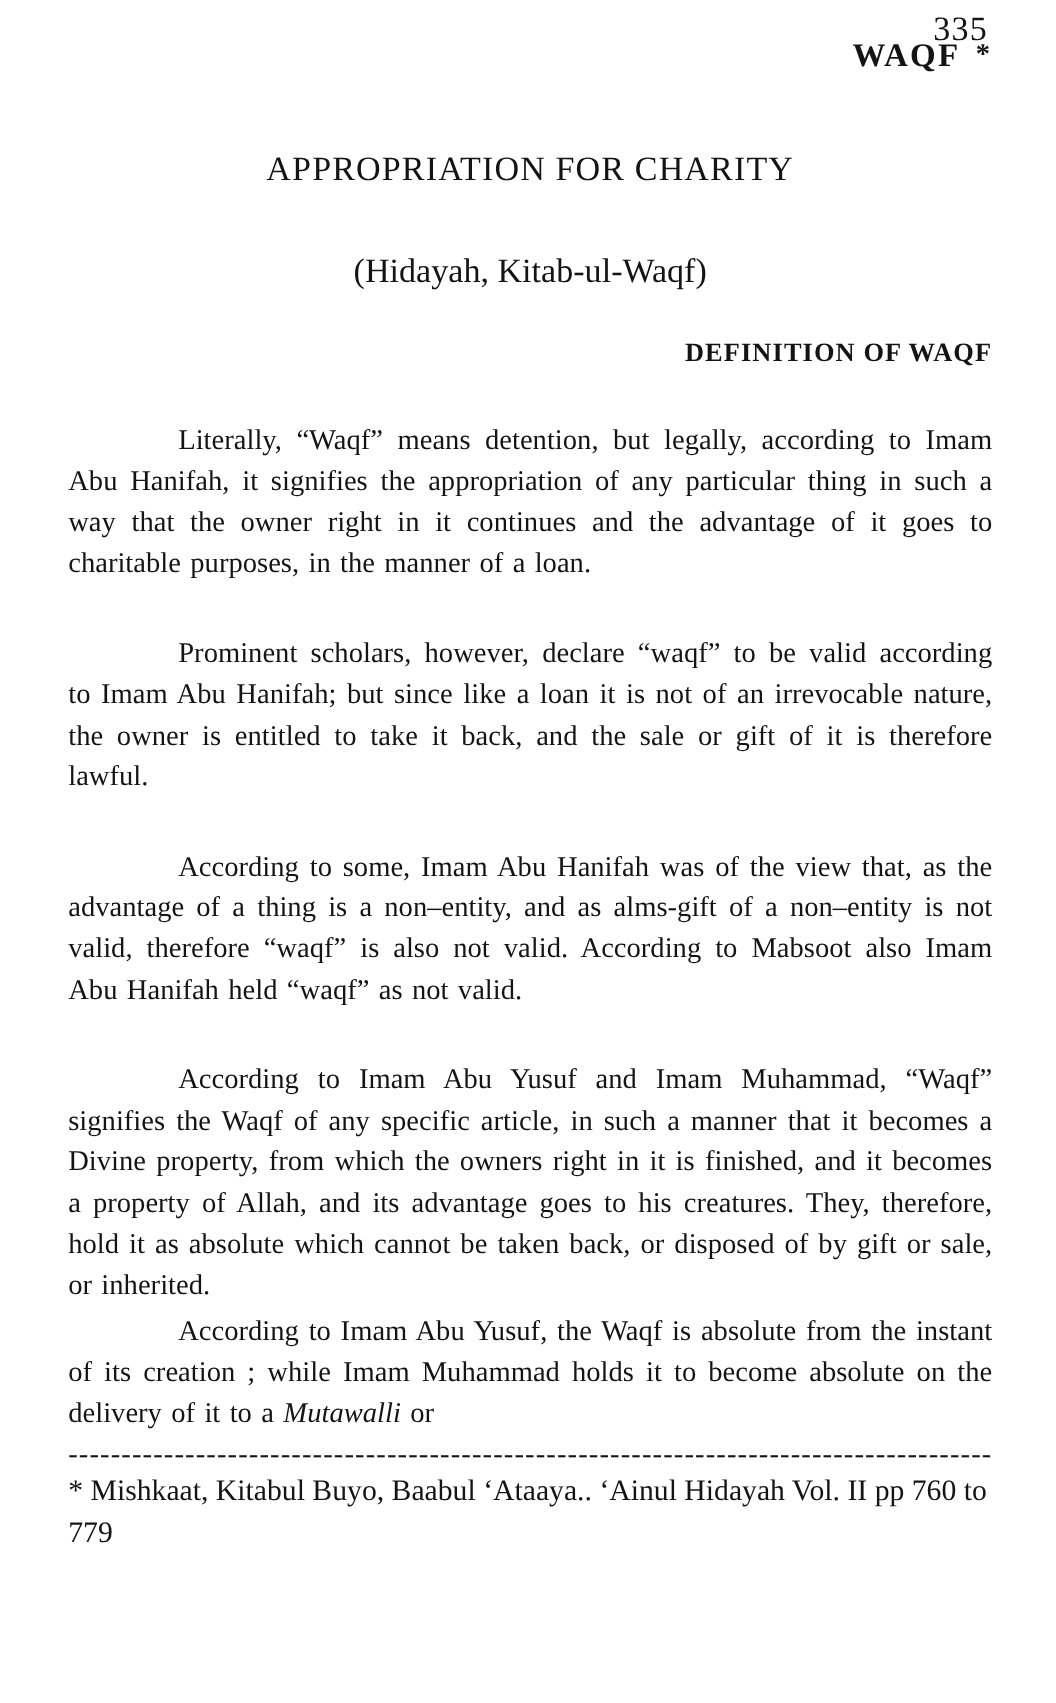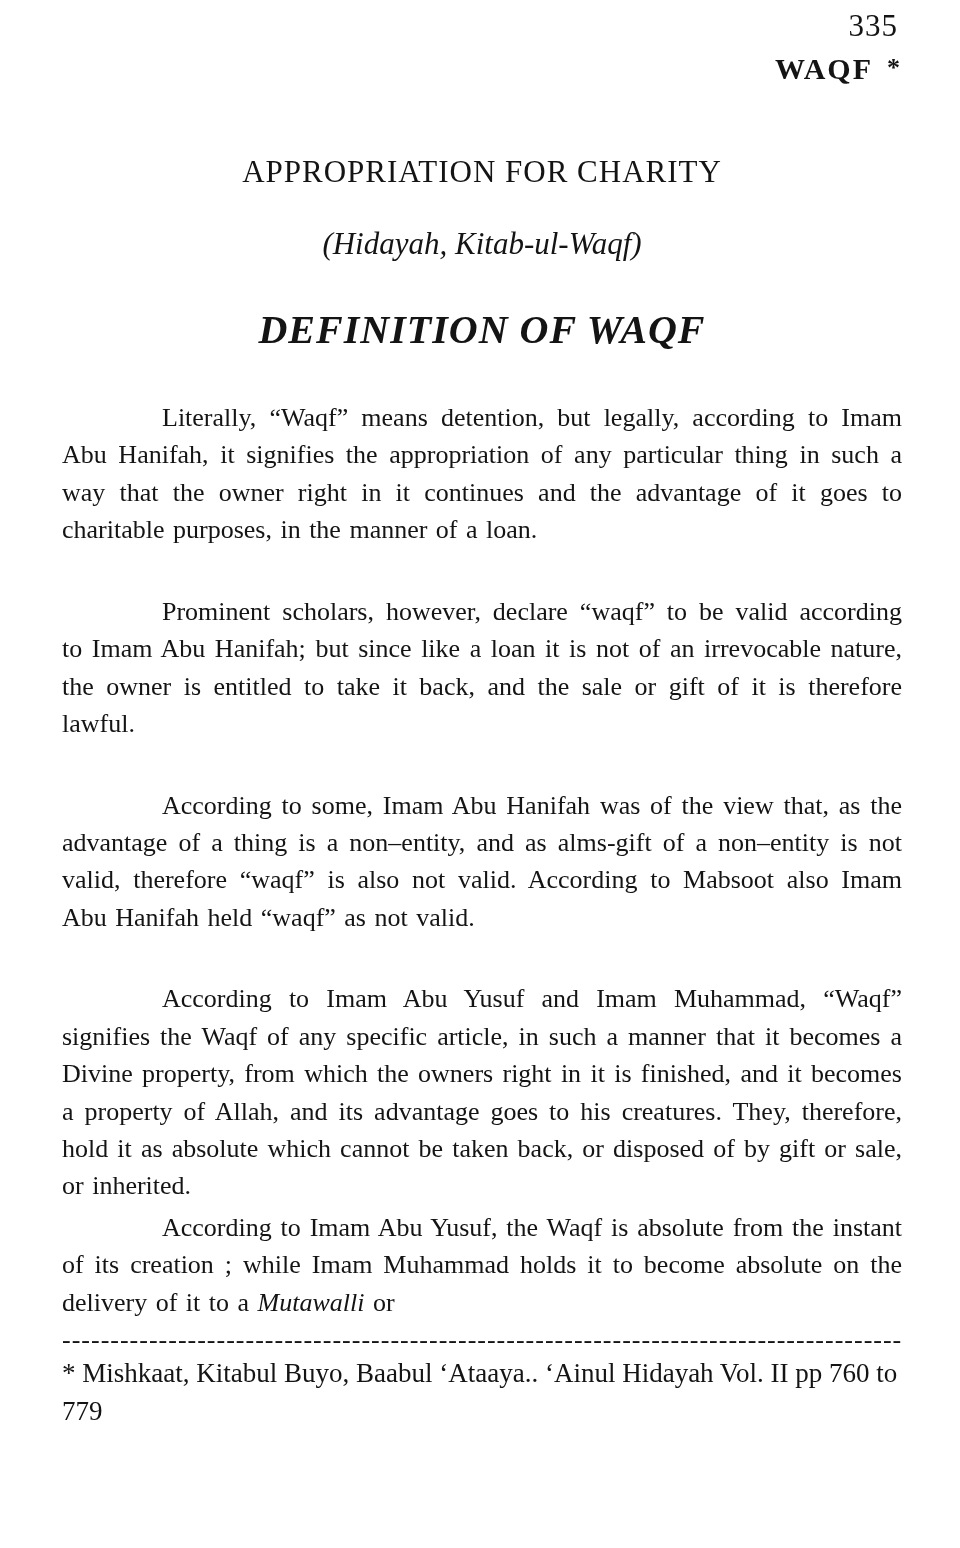--- a/index.html
+++ b/index.html
@@ -8,21 +8,21 @@
     background: #ffffff;
   }
   .page {
     position: relative;
     width: 960px;
     height: 1548px;
     background: #ffffff;
     color: #141414;
     font-family: "Liberation Serif", "DejaVu Serif", serif;
     box-sizing: border-box;
-    padding: 22px 58px 0 62px;
+    padding: 4px 58px 0 62px;
     overflow: hidden;
   }
   .page-number {
     position: absolute;
     top: 8px;
     right: 62px;
     font-size: 31px;
     letter-spacing: 1px;
   }
   .title {
@@ -40,32 +40,30 @@
     font-size: 26px;
   }
   .subtitle {
     margin-top: 68px;
     text-align: center;
     font-size: 31px;
     font-weight: normal;
     letter-spacing: 1px;
   }
   .source-line {
-    margin-top: 36px;
+    margin-top: 56px;
     text-align: center;
     font-size: 31px;
-    font-style: italic;
   }
   .section-heading {
     margin: 44px 0 0 0;
-    text-align: center;
-    font-size: 40px;
+    text-align: right;
+    font-size: 24px;
     font-weight: bold;
     letter-spacing: 1px;
-    font-style: italic;
   }
   .body-text p {
     margin: 0 0 44px 0;
     font-size: 26px;
     line-height: 1.44;
     text-align: justify;
     text-indent: 100px;
     word-spacing: 2px;
   }
   .body-text {

